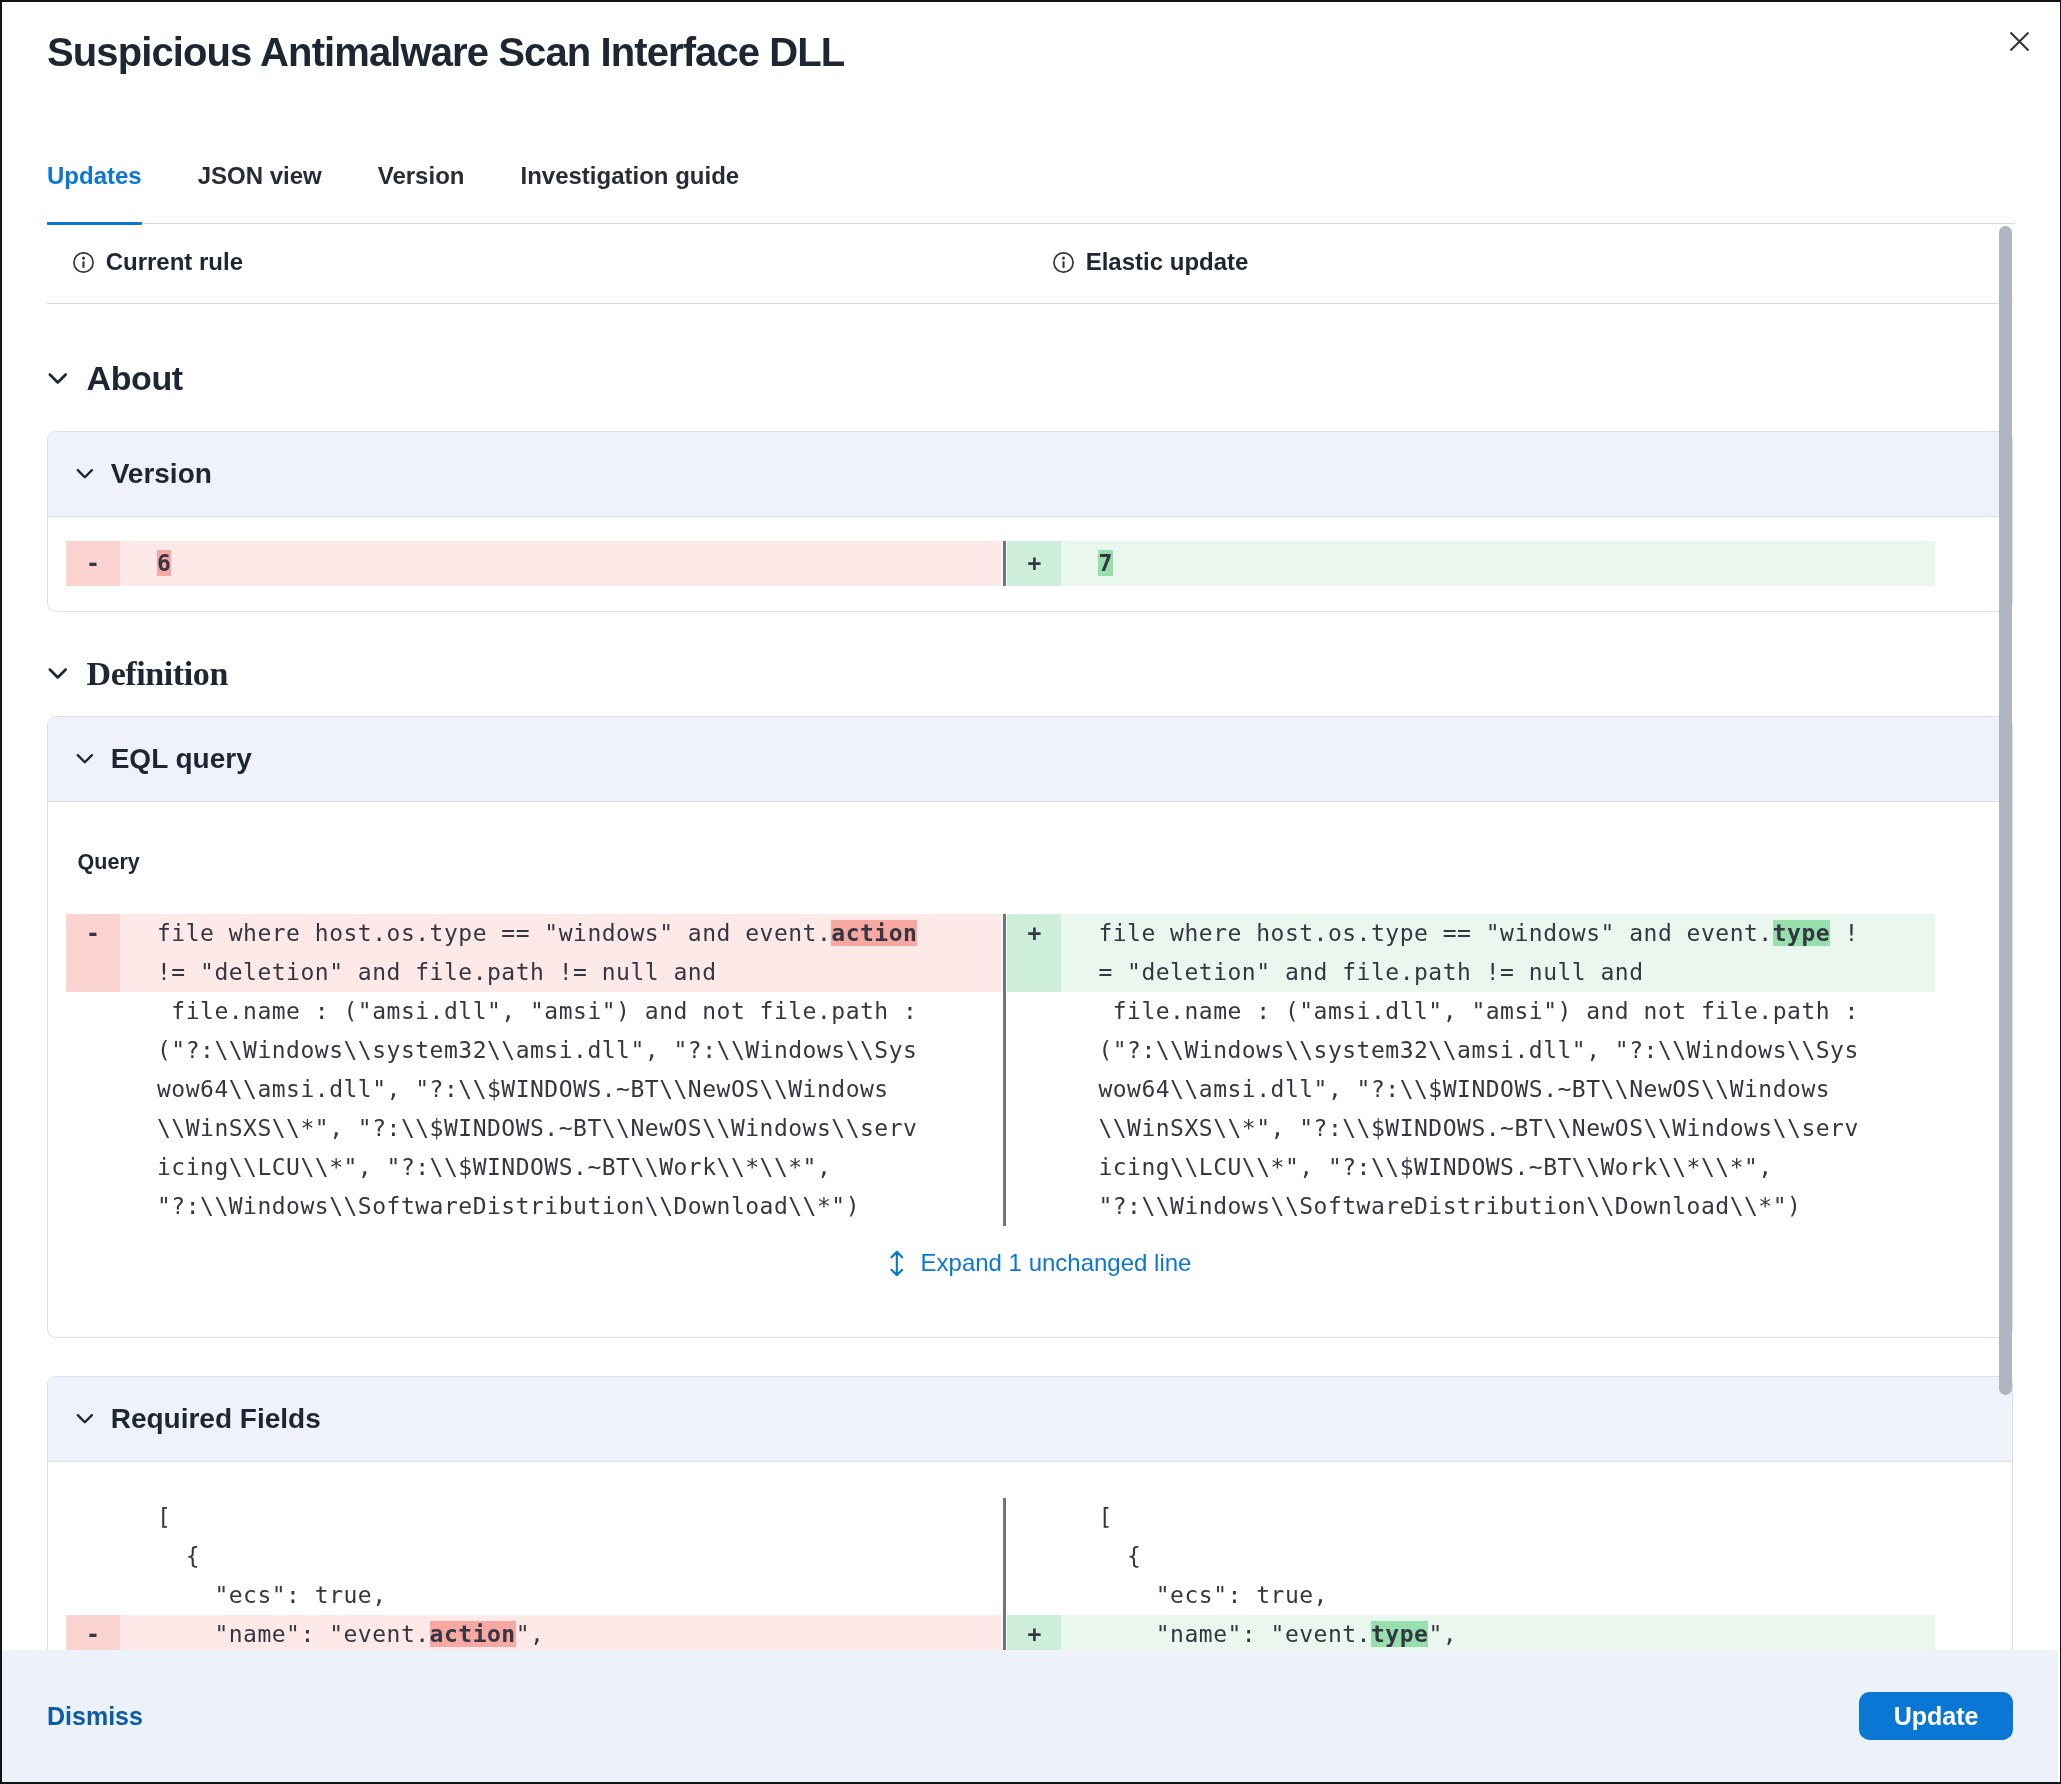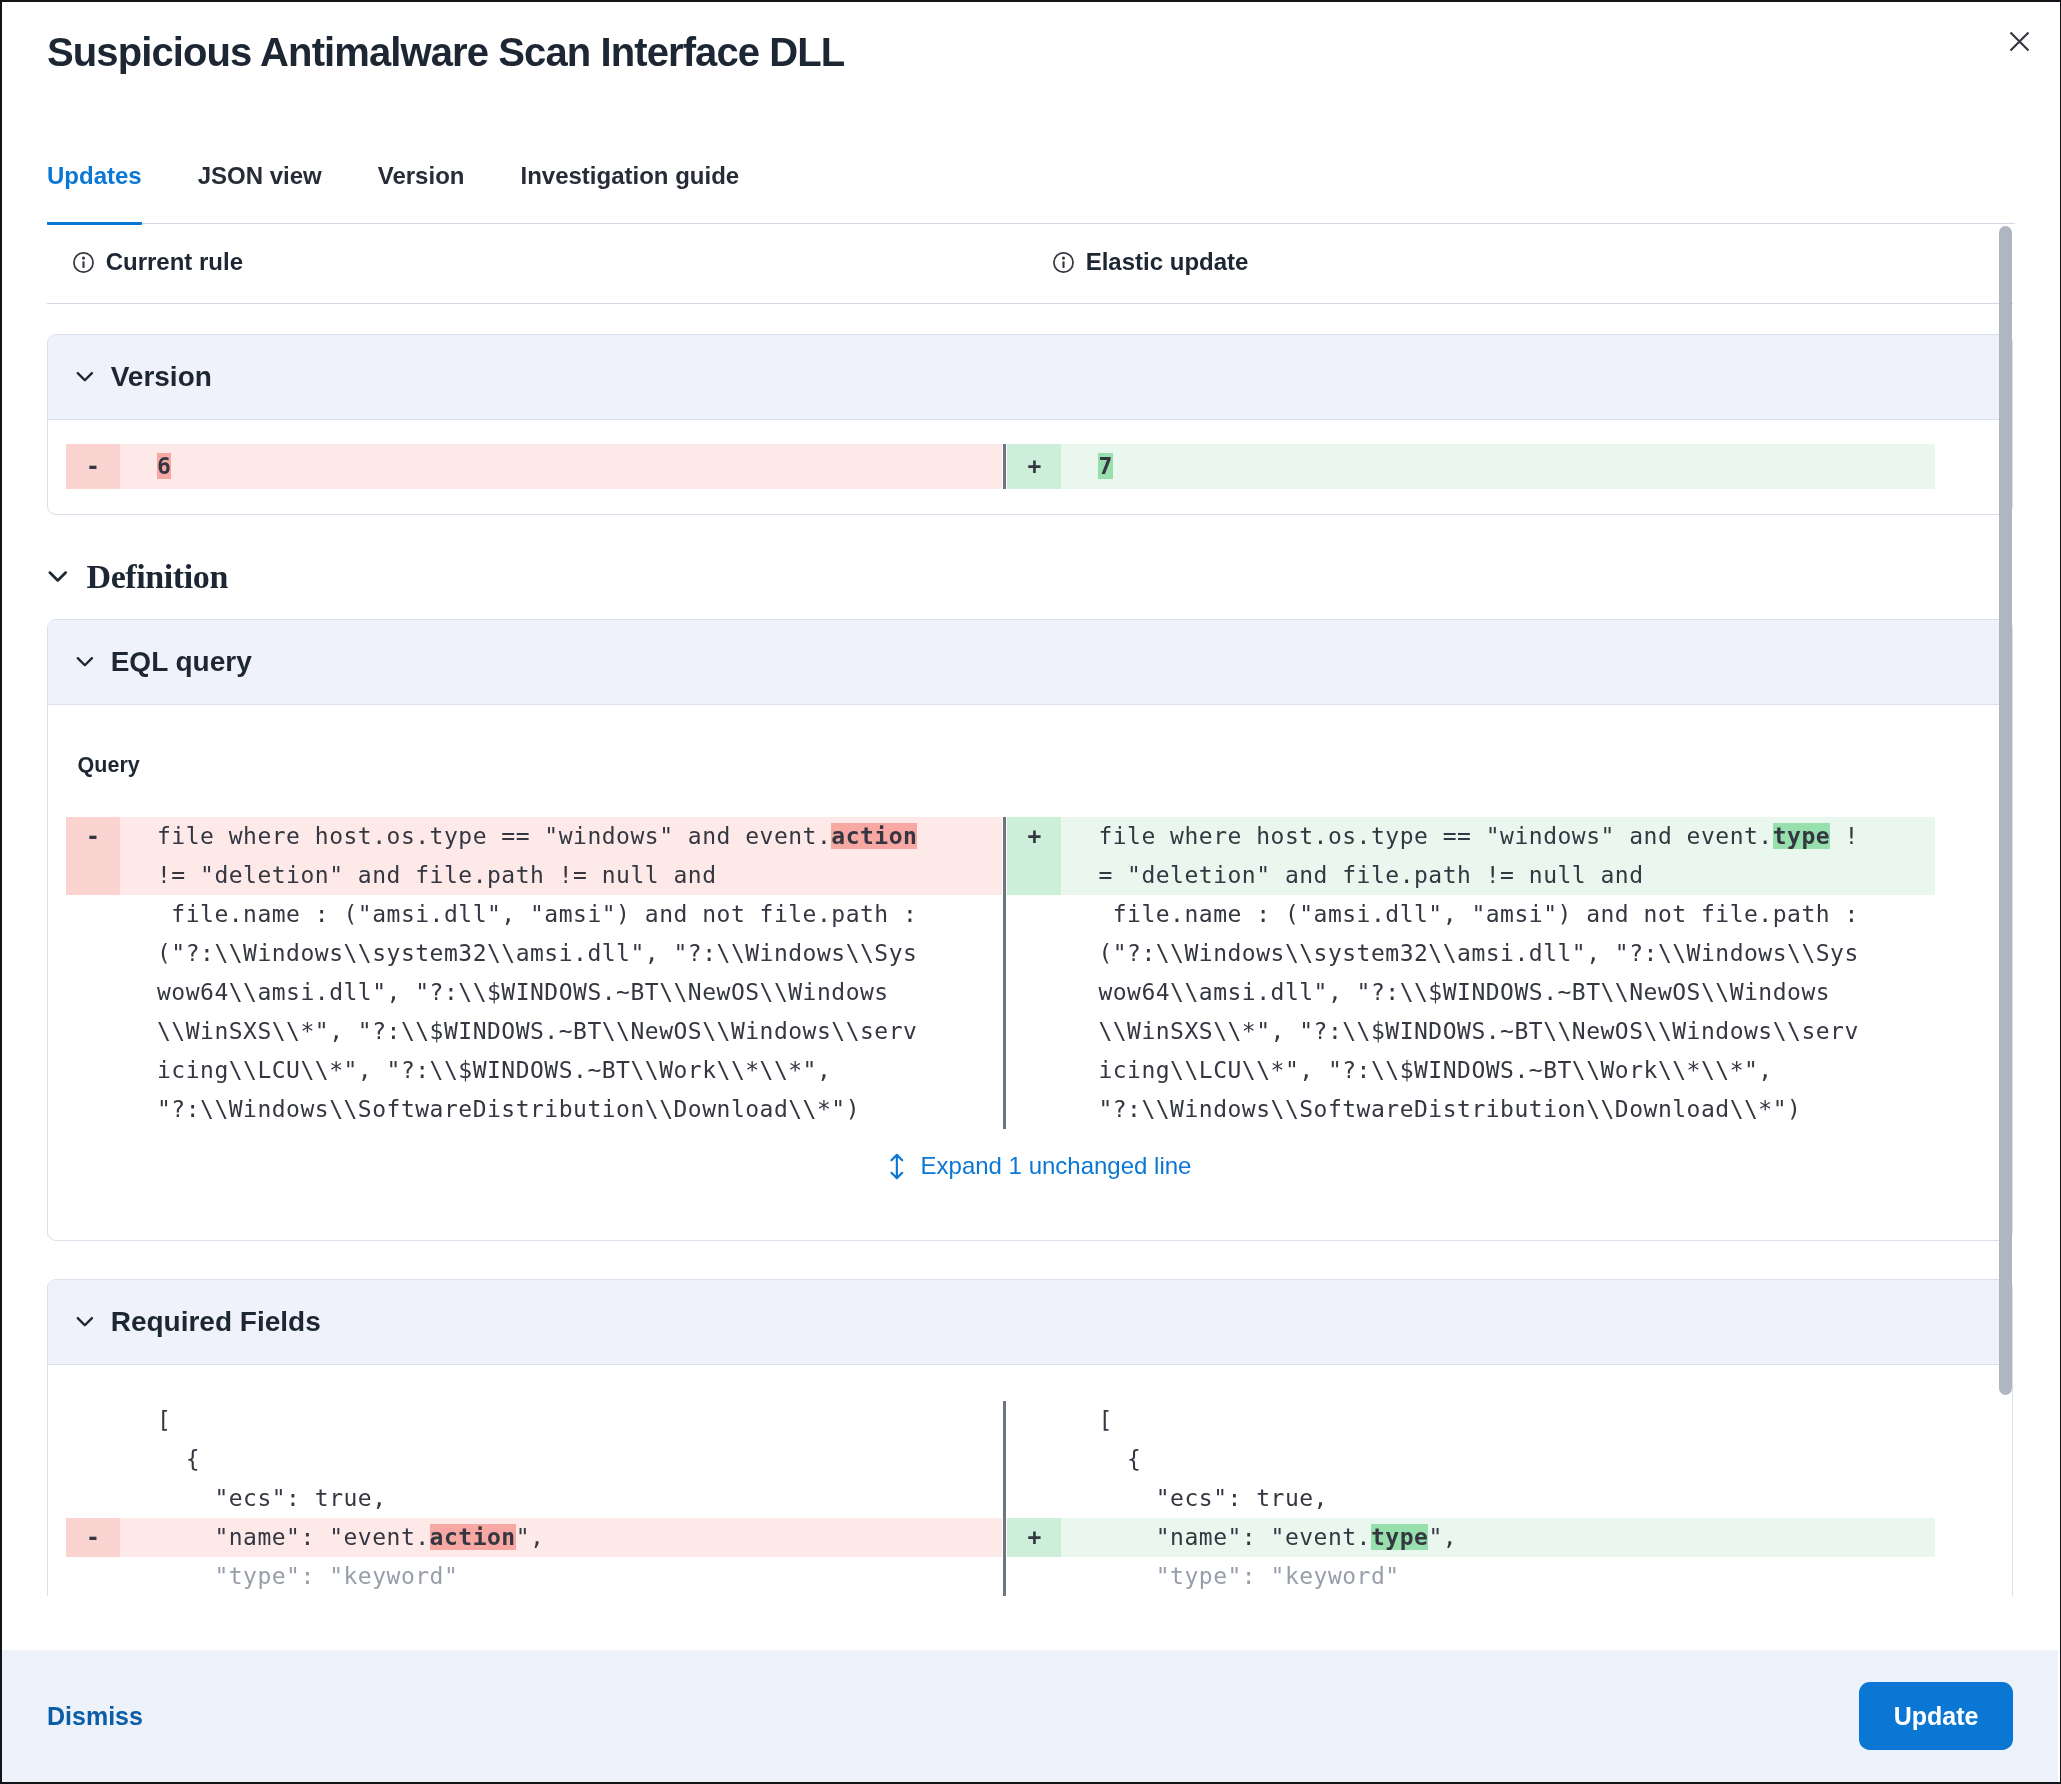--- a/index.html
+++ b/index.html
@@ -53,21 +53,21 @@
   .drow.fade pre{color:#979ea9;}
   .dcol.left .hl{background:#f7a8a3;font-weight:700;}
   .dcol.right .hl{background:#97e0ae;font-weight:700;}
   
   .expand{margin-top:23px;display:flex;align-items:center;justify-content:center;gap:14.3px;cursor:pointer;}
   .expand span{font-size:24px;color:#0b77d4;}
   
   .footer{position:absolute;left:0;bottom:0;width:2056px;height:132px;background:#edf1f9;
           display:flex;align-items:center;justify-content:space-between;padding:0 45px;box-sizing:border-box;z-index:6;}
   .dismiss{background:none;border:none;font-family:"Liberation Sans",sans-serif;font-size:25px;font-weight:700;color:#0a5da6;cursor:pointer;padding:0;}
-  .update{background:#0b77d4;border:none;border-radius:10.7px;width:154px;height:68px;color:#fff;
+  .update{background:#0b77d4;border:none;border-radius:10.7px;width:154px;height:48px;color:#fff;
           font-family:"Liberation Sans",sans-serif;font-size:25px;font-weight:700;cursor:pointer;}
   
   .thumb{position:absolute;top:224px;right:48px;width:13.4px;height:1169px;border-radius:7.2px;background:#b0b6c1;z-index:7;cursor:pointer;}
   .icon{display:inline-flex;flex:none;}
 </style>
 </head>
 <body>
 
 <div class="hdr">
   <h1 class="title">Suspicious Antimalware Scan Interface DLL</h1>
@@ -102,20 +102,28 @@
         <svg width="23" height="23" viewBox="0 0 24 24">
             <circle cx="12" cy="12" r="10" stroke="#343741" stroke-width="1.8" fill="none"></circle>
             <circle cx="12" cy="7.4" r="1.6" fill="#343741"></circle>
             <path d="M12 10.8 V 17.6" stroke="#343741" stroke-width="2.2"></path>
           </svg>
       </span>
       <span>Elastic update</span>
     </div>
   </div>
 
+  <div class="sec-heading sec-about">
+    <span class="icon">
+      <svg width="21.5" height="15" viewBox="0 0 24 17">
+          <polyline points="3,4 12,13 21,4" fill="none" stroke="#1d2633" stroke-width="3" stroke-linecap="round" stroke-linejoin="round"></polyline>
+        </svg>
+    </span>
+    <span>About</span>
+  </div>
 
   <div class="panel p-version">
     <div class="panel-h">
       <span class="icon">
         <svg width="19.7" height="13.4" viewBox="0 0 24 17">
             <polyline points="3,4 12,13 21,4" fill="none" stroke="#1d2633" stroke-width="3" stroke-linecap="round" stroke-linejoin="round"></polyline>
           </svg>
       </span>
       <span>Version</span>
     </div>

